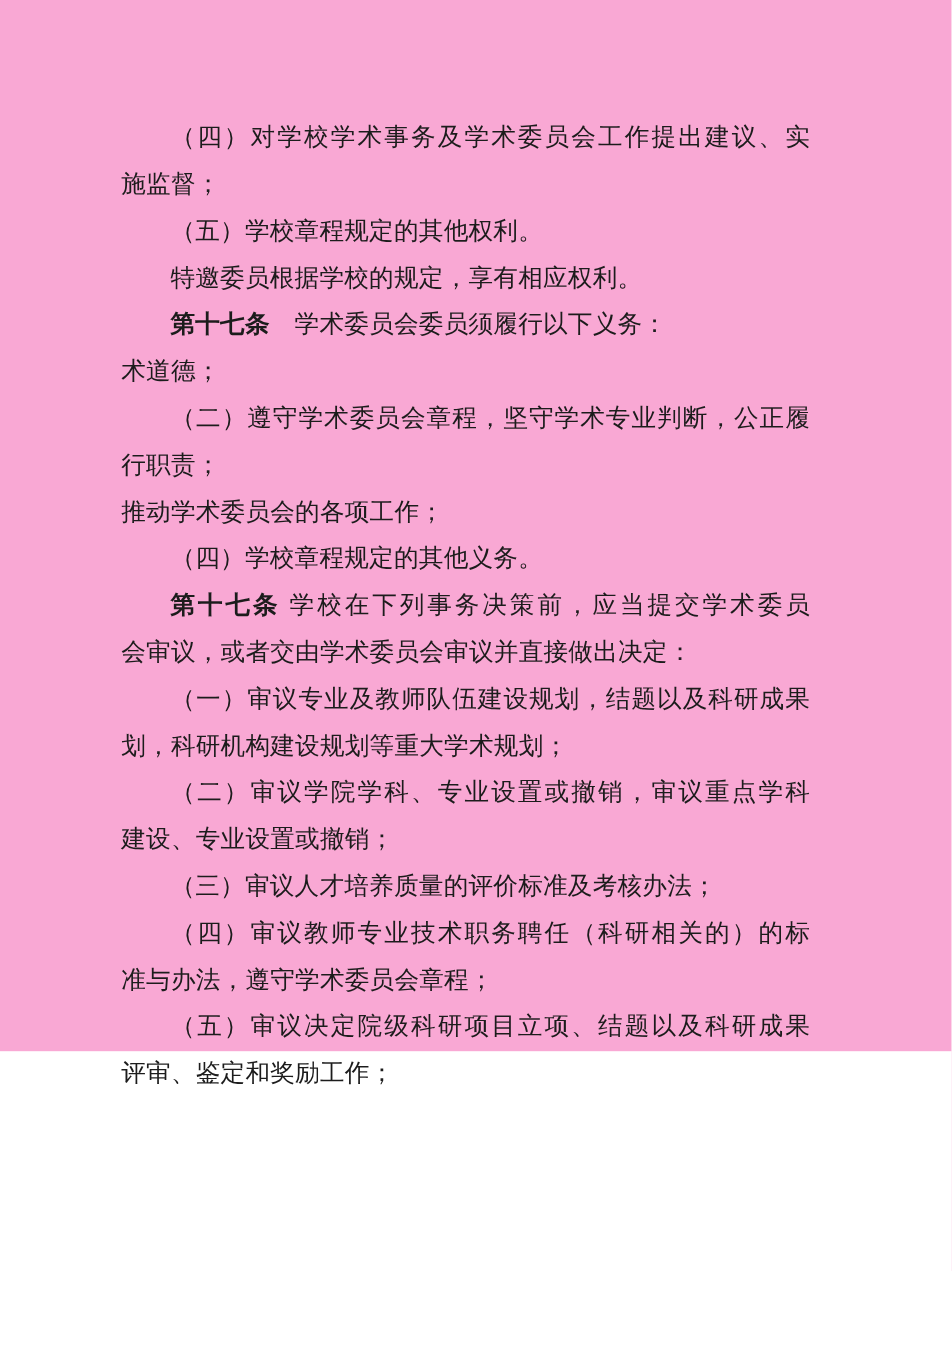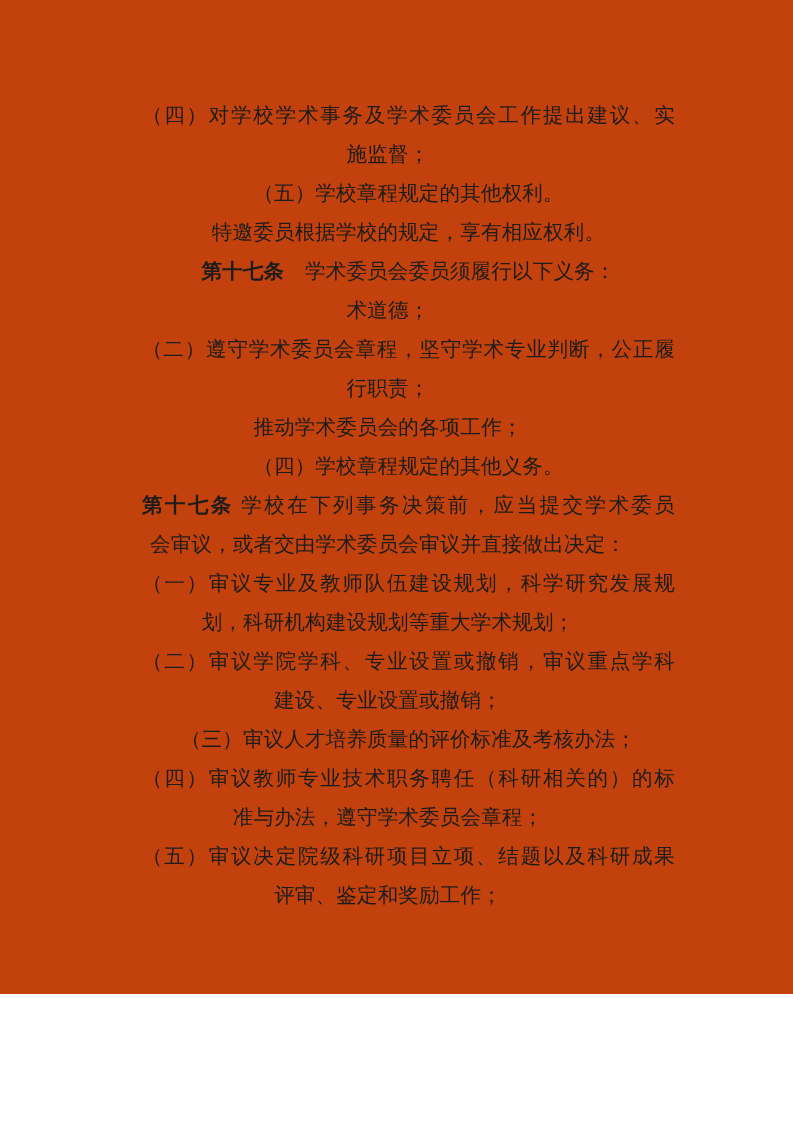--- a/index.html
+++ b/index.html
@@ -10,42 +10,42 @@
   body {
     width: 793px;
     height: 1122px;
     position: relative;
     overflow: hidden;
     font-family: "Liberation Serif", "DejaVu Serif", serif;
   }
   .page {
     position: absolute;
     left: 0; top: 0;
-    width: 793px; height: 994px;
-    background: #c2410c;
+    width: 793px; height: 876px;
+    background: #f9a8d4;
     text-decoration: underline;
   }
   .doc {
     position: absolute;
     left: 101px;
     top: 96px;
     width: 574px;
     color: #1c1c1c;
   }
   .para {
     margin: 0;
     padding: 0;
   }
   .line {
     height: 39px;
     line-height: 39px;
     font-size: 20.5px;
     letter-spacing: 0.2px;
     white-space: nowrap;
-    text-align: center;
+    text-align: left;
   }
   .line.indent {
     text-indent: 41px;
   }
   .line.full {
     white-space: normal;
     text-align: justify;
     text-align-last: justify;
     text-justify: inter-character;
   }
@@ -81,21 +81,21 @@
         <div class="line"><span class="run">推动学术委员会的各项工作；</span></div>
       </div>
       <div class="para">
         <div class="line indent"><span class="run">（四）学校章程规定的其他义务。</span></div>
       </div>
       <div class="para">
         <div class="line indent full"><span class="run b">第十七条</span><span class="run"> 学校在下列事务决策前，应当提交学术委员</span></div>
         <div class="line"><span class="run">会审议，或者交由学术委员会审议并直接做出决定：</span></div>
       </div>
       <div class="para">
-        <div class="line indent full"><span class="run">（一）审议专业及教师队伍建设规划，科学研究发展规</span></div>
+        <div class="line indent full"><span class="run">（一）审议专业及教师队伍建设规划，结题以及科研成果</span></div>
         <div class="line"><span class="run">划，科研机构建设规划等重大学术规划；</span></div>
       </div>
       <div class="para">
         <div class="line indent full"><span class="run">（二）审议学院学科、专业设置或撤销，审议重点学科</span></div>
         <div class="line"><span class="run">建设、专业设置或撤销；</span></div>
       </div>
       <div class="para">
         <div class="line indent"><span class="run">（三）审议人才培养质量的评价标准及考核办法；</span></div>
       </div>
       <div class="para">

